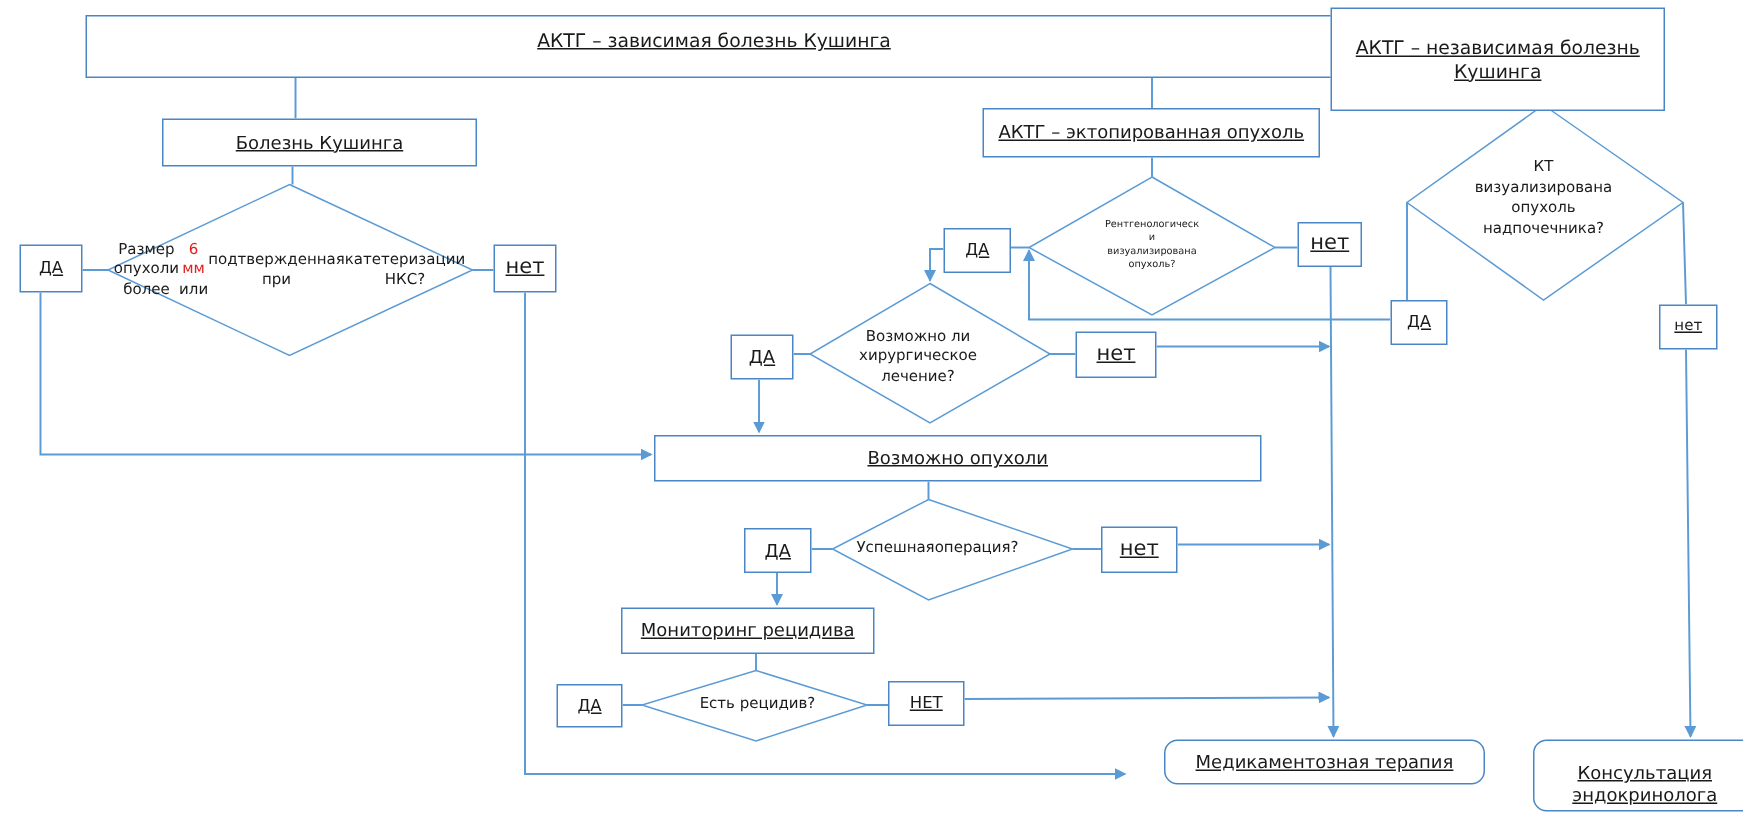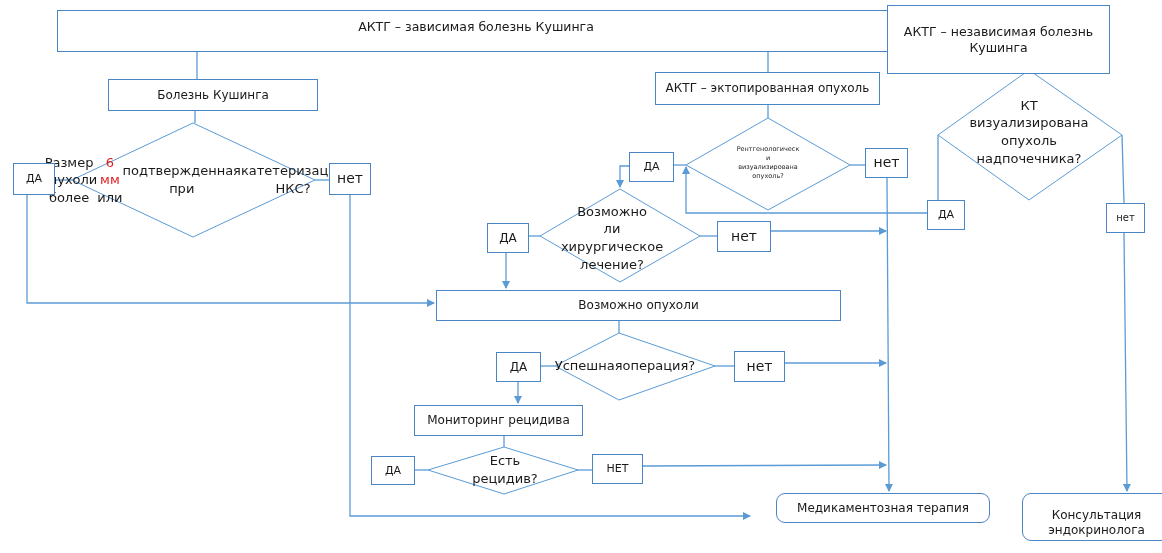--- a/index.html
+++ b/index.html
@@ -1,23 +1,23 @@
 <!DOCTYPE html>
 <html><head>
 <meta charset="utf-8">
 <style>
   html, body { margin:0; padding:0; background:#ffffff; }
   body { width:1162px; height:553px; position:relative; overflow:hidden;
          font-family:"DejaVu Sans", sans-serif; color:#1a1a1a; }
   svg.lines { position:absolute; left:0; top:0; width:1162px; height:553px; }
   .box { position:absolute; box-sizing:border-box; border:1.3px solid #4a86c5;
          background:#fff; display:flex; align-items:center; justify-content:center;
-         text-align:center; line-height:1.25; }
+         text-align:center; line-height:1.25;text-decoration:underline; }
   .round { border-radius:9px; }
-  .dtext { position:absolute; text-align:center; font-size:13px; line-height:1.35;
+  .dtext { position:absolute; text-align:center; font-size:10px; line-height:1.35;
            display:flex; align-items:center; justify-content:center; }
   .red { color:#e02020; }
   .f13 { font-size:12.5px; }
   .f12 { font-size:12px; }
   .f11 { font-size:11px; }
   .f14 { font-size:14px; }
   .f10 { font-size:10px; }
 </style>
 </head>
 <body>

